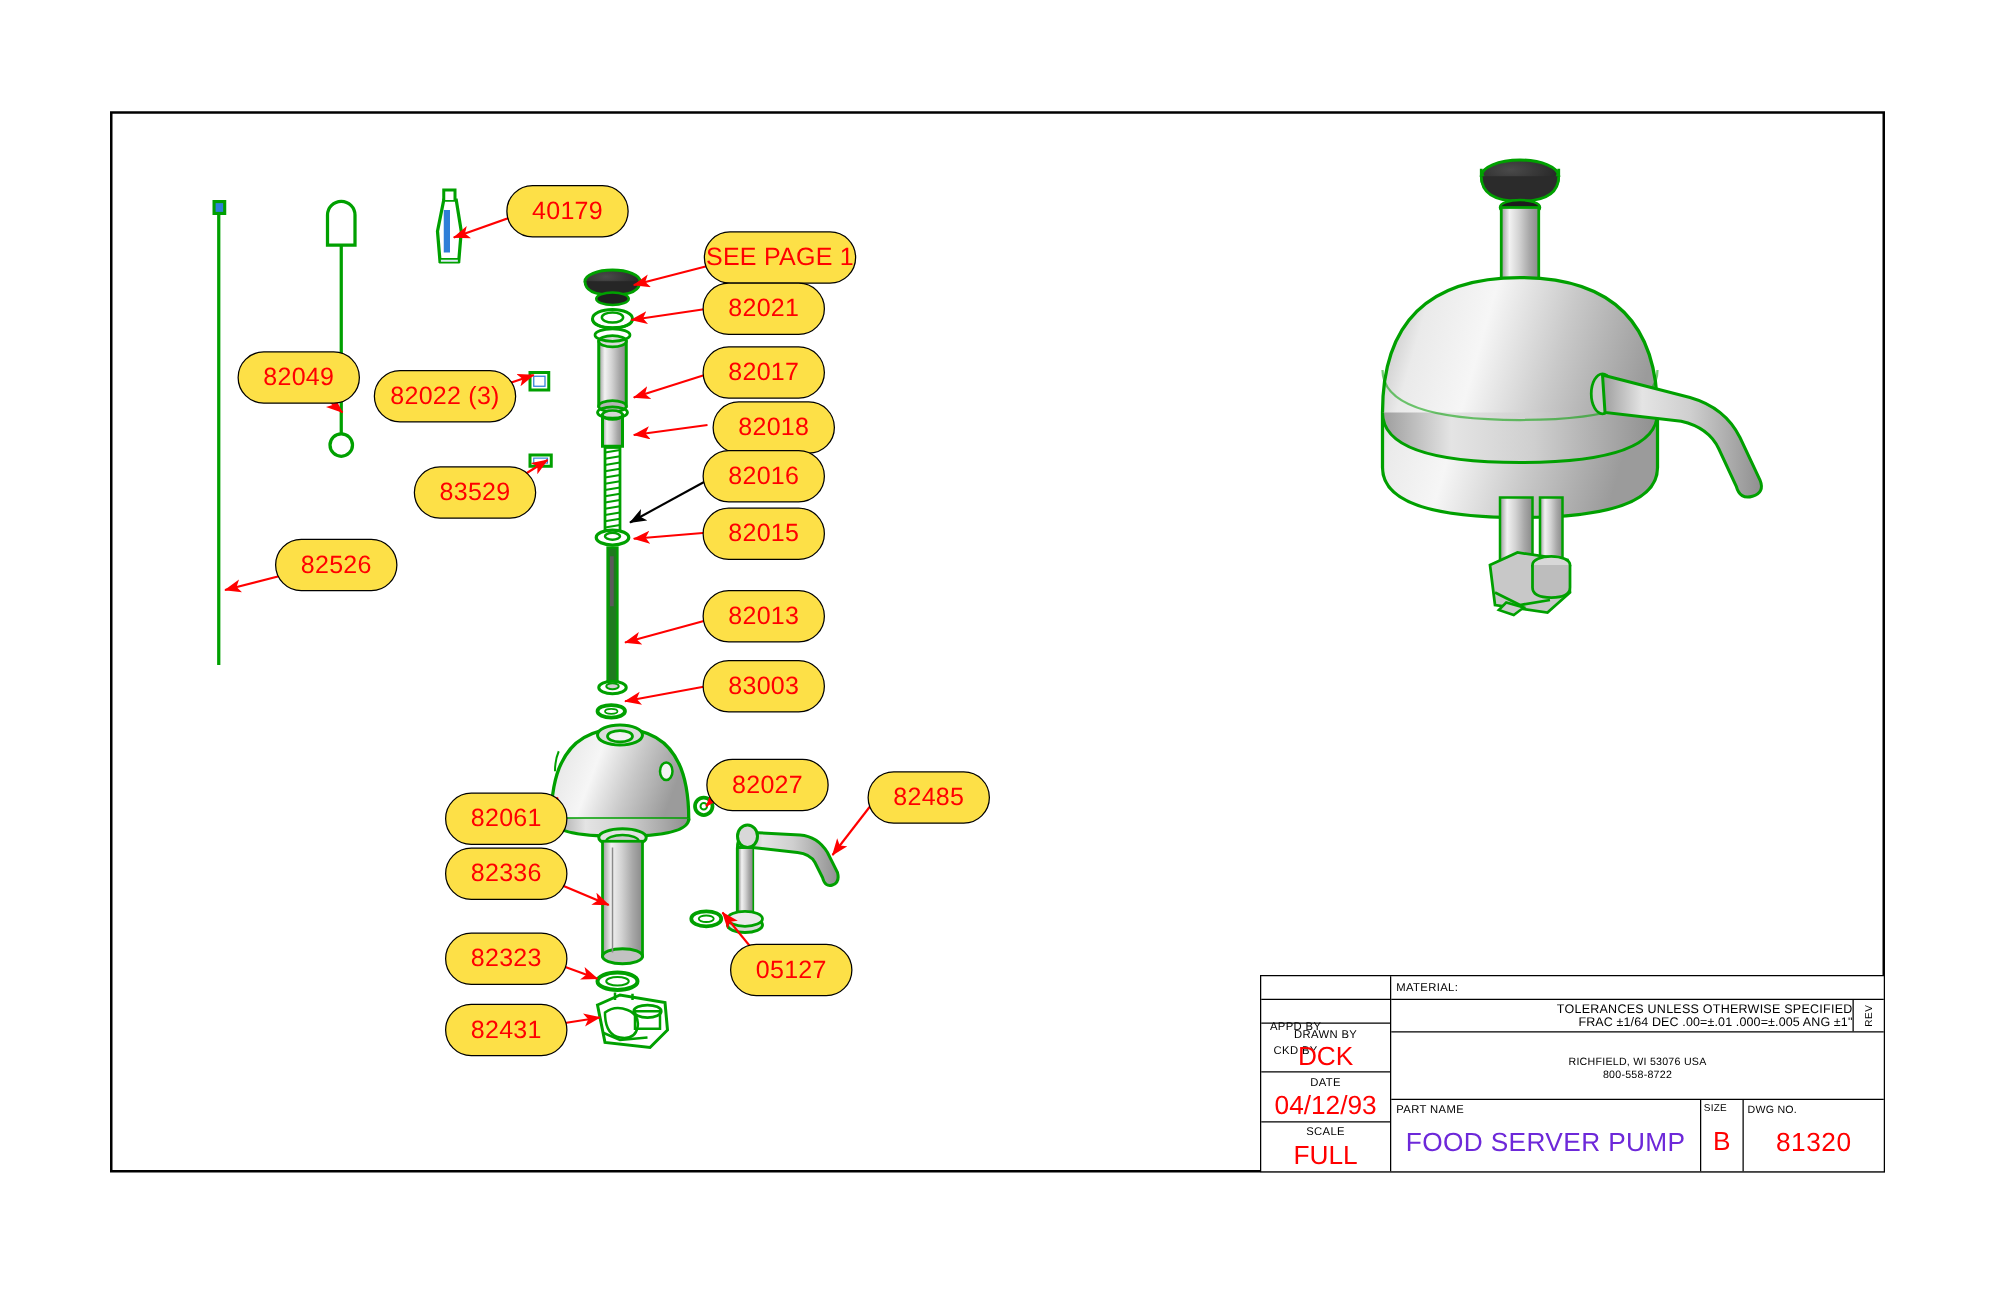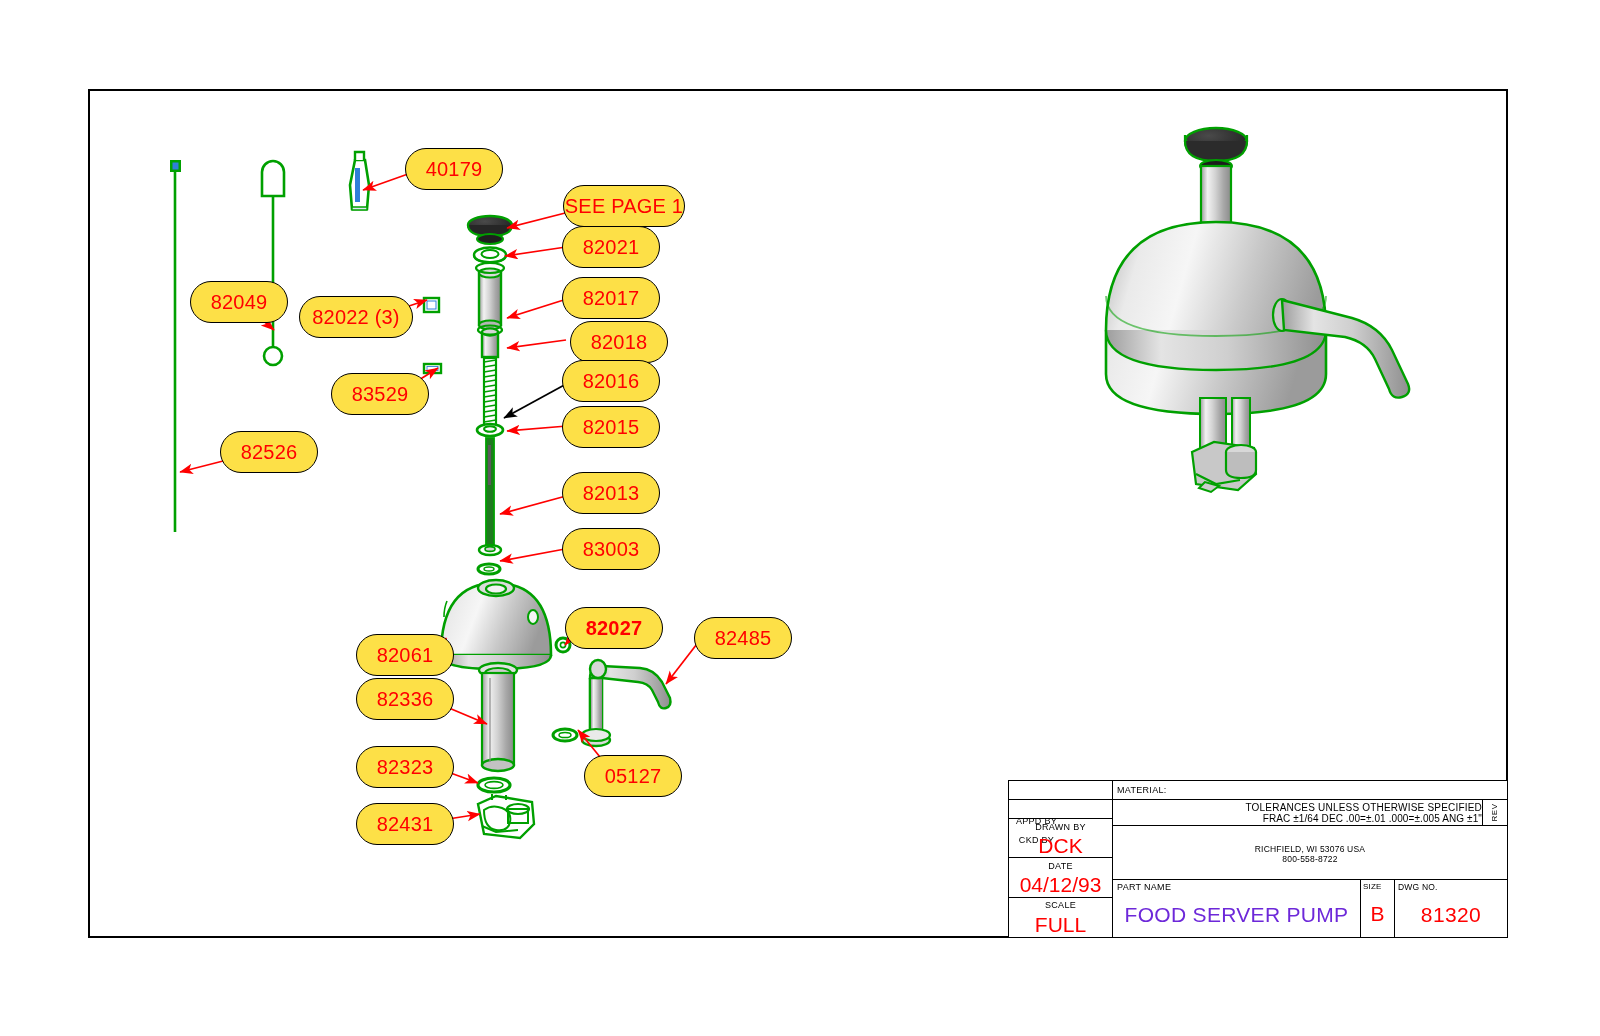--- a/index.html
+++ b/index.html
@@ -491,21 +491,21 @@
       </div>
       <div class="balloon" style="left: 356px; top: 678px; width: 98px;">
         <span>82336</span>
       </div>
       <div class="balloon" style="left: 356px; top: 746px; width: 98px;">
         <span>82323</span>
       </div>
       <div class="balloon" style="left: 356px; top: 803px; width: 98px;">
         <span>82431</span>
       </div>
-      <div class="balloon" style="left: 565px; top: 607px; width: 98px; font-weight: bold;">
+      <div class="balloon" style="left: 565px; top: 607px; width: 98px;">
         <span>82027</span>
       </div>
       <div class="balloon" style="left: 694px; top: 617px; width: 98px;">
         <span>82485</span>
       </div>
       <div class="balloon" style="left: 584px; top: 755px; width: 98px;">
         <span>05127</span>
       </div>
     </div>
 

